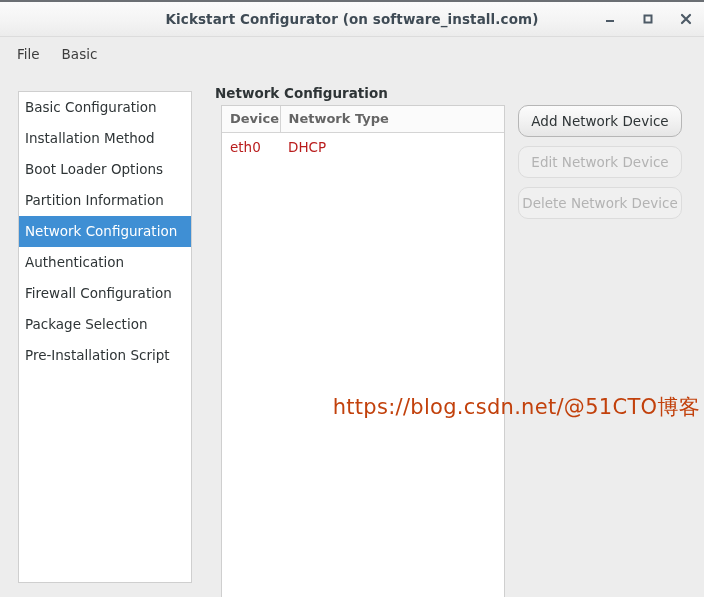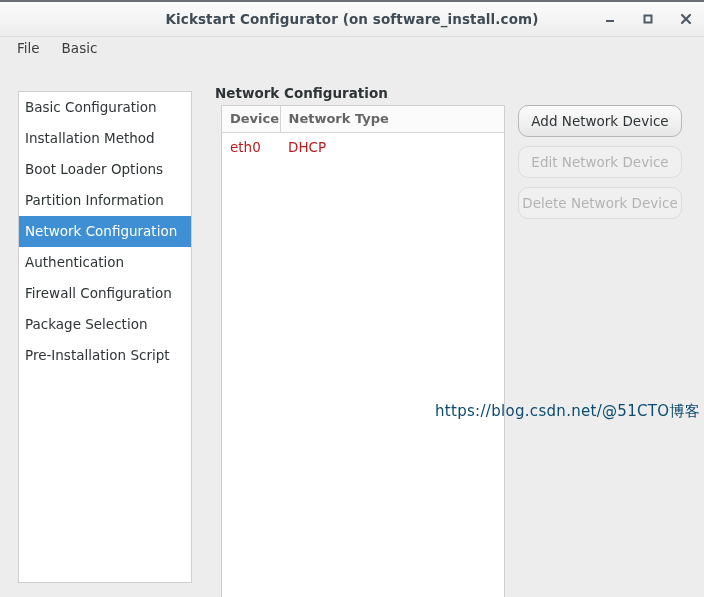--- a/index.html
+++ b/index.html
@@ -61,21 +61,21 @@
     cursor: default;
   }
   .win-btn svg { display: block; }
 
   
   #menu-bar {
     height: 34px;
     flex: 0 0 34px;
     background: #ededed;
     display: flex;
-    align-items: flex-start;
+    align-items: center;
     padding-left: 8px;
     gap: 4px;
   }
   .menu-item {
     font-size: 13.5px;
     color: #3c3c3c;
     padding: 3px 9px;
     border-radius: 2px;
     cursor: default;
     white-space: nowrap;
@@ -200,22 +200,22 @@
     background: #f0f0f0;
     border: 1px solid #dcdcdc;
     color: #b3b3b3;
   }
 
   
   #watermark {
     position: absolute;
     right: 4px;
     bottom: 4px;
-    font-size: 15px;
-    color: #0c4a6e;
+    font-size: 21px;
+    color: #c2410c;
     white-space: nowrap;
     pointer-events: none;
     letter-spacing: 0.3px;
     text-align: right;
   }
 </style>
 </head>
 <body>
 
 <div id="app-window">

